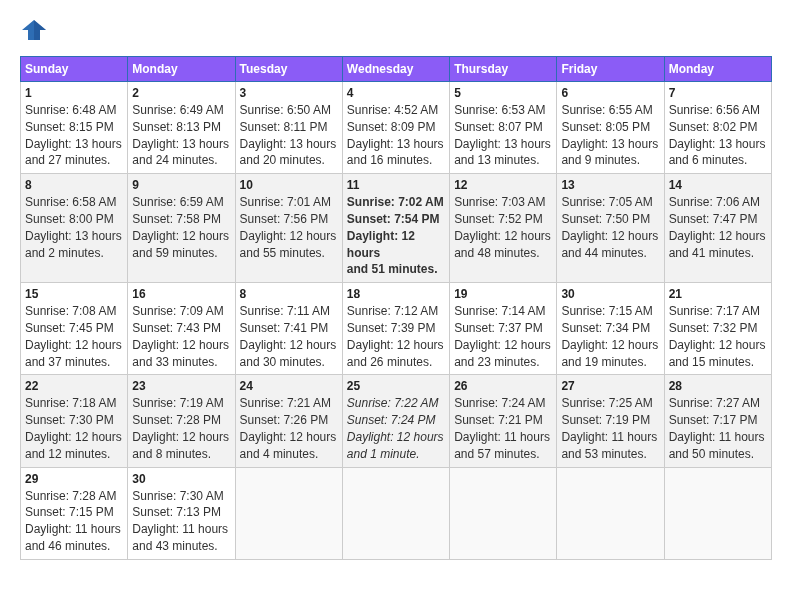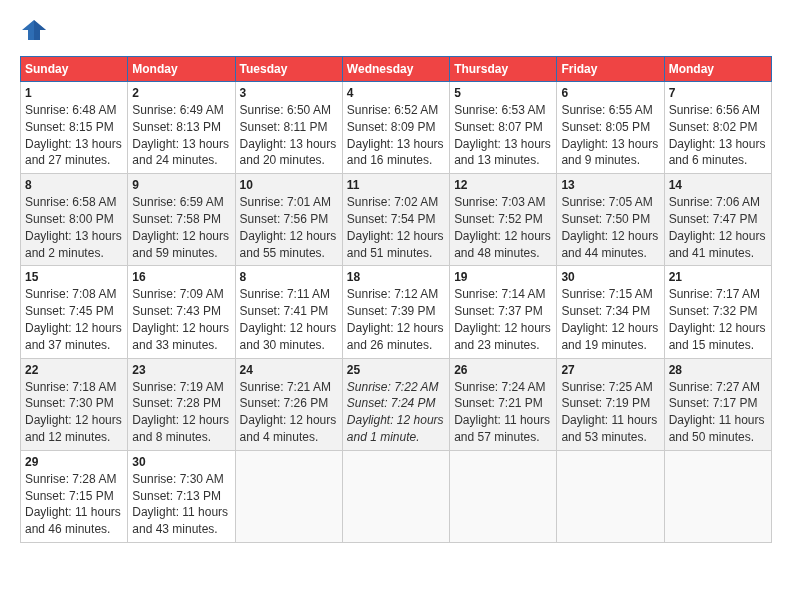--- a/index.html
+++ b/index.html
@@ -55,21 +55,21 @@
     .location {
       font-size: 14px;
       color: #444;
     }
     table {
       width: 100%;
       border-collapse: collapse;
       table-layout: fixed;
     }
     thead tr th {
-      background: #ef4444;
+      background: #8b5cf6;
       color: #fff;
       font-size: 12px;
       font-weight: bold;
       padding: 5px 4px;
       text-align: left;
       border: 1px solid #2e6db4;
     }
     tbody tr td {
       vertical-align: top;
       border: 1px solid #ccc;
@@ -152,21 +152,21 @@
           </td>
           <td>
             <span class="day-num">3</span>
             <div class="cell-text" style="white-space: pre-line;">Sunrise: 6:50 AM
 Sunset: 8:11 PM
 Daylight: 13 hours
 and 20 minutes.</div>
           </td>
           <td>
             <span class="day-num">4</span>
-            <div class="cell-text" style="white-space: pre-line;">Sunrise: 6:52 AM
+            <div class="cell-text" style="white-space: pre-line;">Sunrise: 4:52 AM
 Sunset: 8:09 PM
 Daylight: 13 hours
 and 16 minutes.</div>
           </td>
           <td>
             <span class="day-num">5</span>
             <div class="cell-text" style="white-space: pre-line;">Sunrise: 6:53 AM
 Sunset: 8:07 PM
 Daylight: 13 hours
 and 13 minutes.</div>
@@ -203,21 +203,21 @@
           </td>
           <td>
             <span class="day-num">10</span>
             <div class="cell-text" style="white-space: pre-line;">Sunrise: 7:01 AM
 Sunset: 7:56 PM
 Daylight: 12 hours
 and 55 minutes.</div>
           </td>
           <td>
             <span class="day-num">11</span>
-            <div class="cell-text" style="white-space: pre-line;">Sunrise: 7:02 AM
+            <div class="cell-text" style="white-space: pre-line; font-weight: bold;">Sunrise: 7:02 AM
 Sunset: 7:54 PM
 Daylight: 12 hours
 and 51 minutes.</div>
           </td>
           <td>
             <span class="day-num">12</span>
             <div class="cell-text" style="white-space: pre-line;">Sunrise: 7:03 AM
 Sunset: 7:52 PM
 Daylight: 12 hours
 and 48 minutes.</div>

